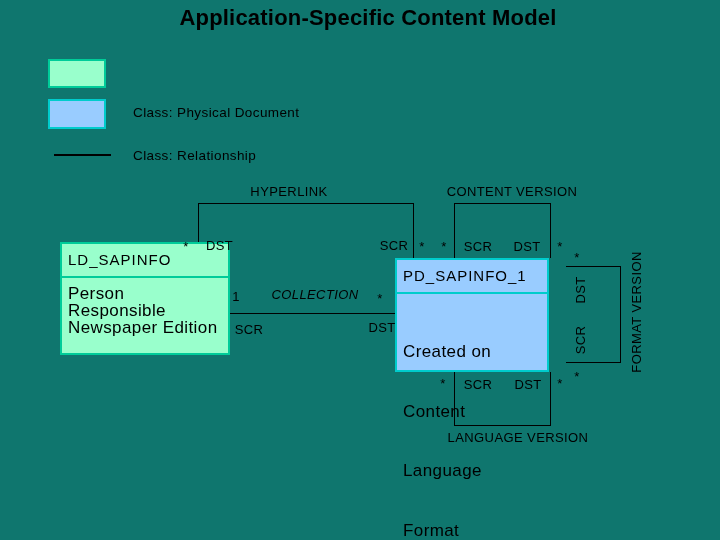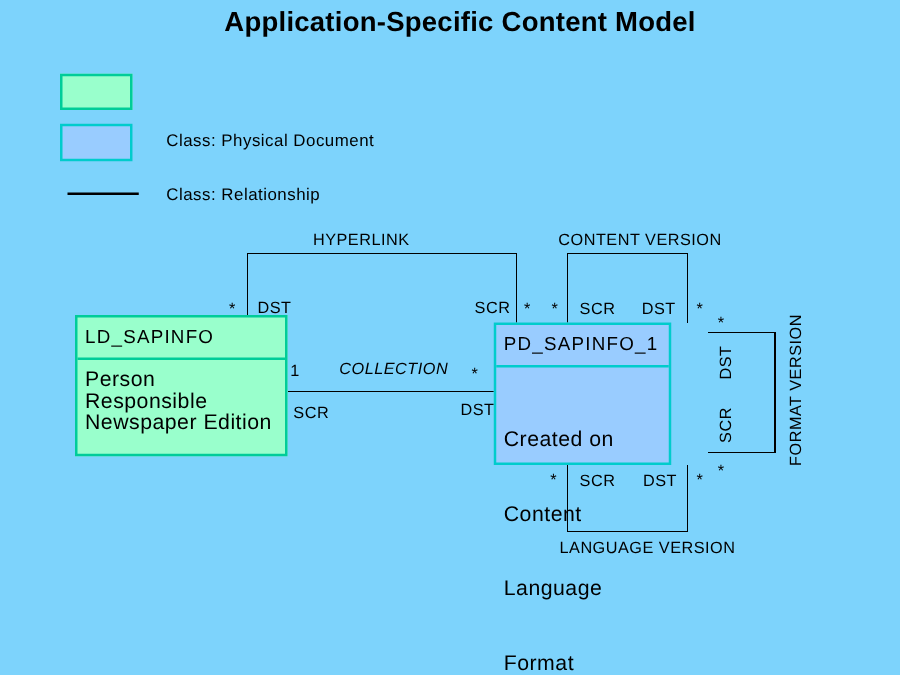--- a/index.html
+++ b/index.html
@@ -1,37 +1,37 @@
 <!DOCTYPE html>
 <html><head>
 <meta charset="utf-8">
 <style>
   html,body { margin:0; padding:0; }
   #canvas {
-    position:relative; width:720px; height:540px; background:#7dd3fc;
+    position:relative; width:720px; height:540px; background:#0f766e;
     font-family:"Liberation Sans", sans-serif; color:#000; overflow:hidden;
   }
   #page-title {
     position:absolute; left:368px; top:5px; transform:translateX(-50%);
     font-size:22px; font-weight:bold; letter-spacing:0.2px; white-space:nowrap;
   }
   .swatch { position:absolute; box-sizing:border-box; }
   .swatch-logical  { left:48px; top:59px;  width:58px; height:29px; background:#99FFCC; border:2px solid #00CC99; }
   .swatch-physical { left:48px; top:99px;  width:58px; height:30px; background:#99CCFF; border:2px solid #00CCCC; }
   .swatch-line     { left:54px; top:154px; width:57px; height:0;    border-top:2px solid #000; }
   .legend-label { position:absolute; left:133px; font-size:13.5px; letter-spacing:0.4px; white-space:nowrap; }
   .legend-label.l1 { top:64px; }
   .legend-label.l2 { top:105px; }
   .legend-label.l3 { top:148px; }
 
   svg.lines { position:absolute; left:0; top:0; }
 
   .class-box { position:absolute; box-sizing:border-box; }
-  .box-ld { left:60px;  top:252px; width:170px; height:113px; background:#99FFCC; border:2px solid #00CC99; }
-  .box-pd { left:395px; top:258px; width:142px; height:114px; background:#99CCFF; border:2px solid #00CCCC; }
+  .box-ld { left:60px;  top:242px; width:170px; height:113px; background:#99FFCC; border:2px solid #00CC99; }
+  .box-pd { left:395px; top:258px; width:154px; height:114px; background:#99CCFF; border:2px solid #00CCCC; }
   .box-title { height:32px; line-height:32px; padding-left:6px; font-size:15px; letter-spacing:1px; white-space:nowrap; }
   .box-ld .box-title { border-bottom:2px solid #00CC99; }
   .box-pd .box-title { border-bottom:2px solid #00CCCC; }
   .box-attrs { padding:7px 6px 0 6px; font-size:17px; letter-spacing:0.4px; }
   .box-ld .box-attrs div { line-height:17px; }
   .box-pd .box-attrs div { line-height:16.5px;margin-top:43px; }
 
   .lbl { position:absolute; font-size:13px; letter-spacing:0.4px; line-height:14px; white-space:nowrap; }
   .cen { transform:translateX(-50%); }
   .rot { transform:translate(-50%,-50%) rotate(-90deg); }

